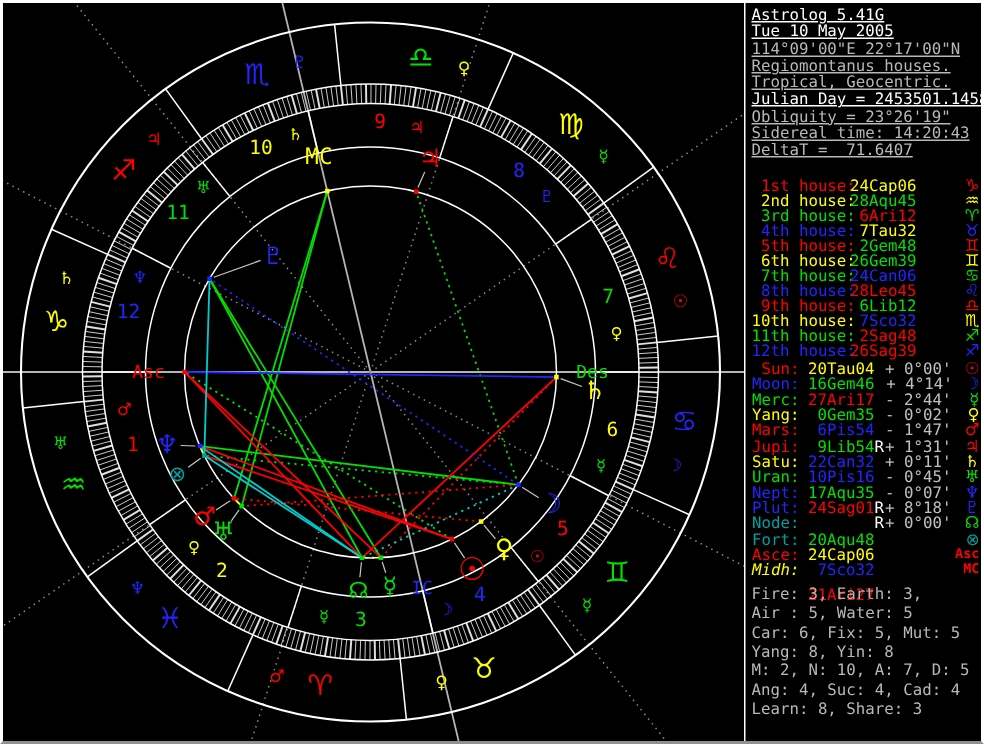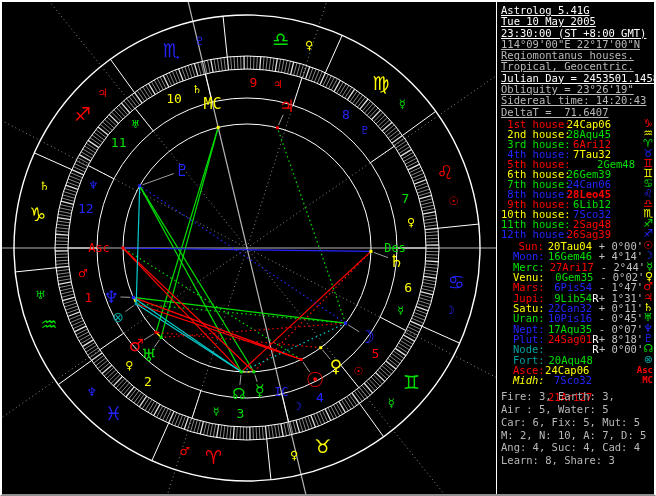--- a/index.html
+++ b/index.html
@@ -16,21 +16,21 @@
   #stats{top:388px;}
   .row{white-space:pre;font-size:10.5px;color:#b8b8b8;}
   #hdr .row{height:11.3px;line-height:11.3px;text-decoration:underline;}
   #hdr .bright{color:#ffffff;}
   #houses .row{height:10px;line-height:10px;display:flex;}
   #planets .row{height:10.35px;line-height:10.35px;display:flex;}
   #stats .row{height:12.85px;line-height:12.85px;}
   .hl{display:inline-block;width:64px;text-align:right;}
   .hv{display:inline-block;width:46px;text-align:right;}
   .hg{margin-left:auto;font-family:"DejaVu Sans",sans-serif;font-size:11px;text-align:right;}
-  .pn{display:inline-block;width:32px;text-align:right;margin-left:12px;}
+  .pn{display:inline-block;width:32px;text-align:right;}
   .pv{display:inline-block;width:50px;text-align:right;}
   .pr{display:inline-block;width:7px;color:#ffffff;}
   .pvel{display:inline-block;width:46px;}
   .pg{margin-left:auto;font-family:"DejaVu Sans",sans-serif;font-size:11px;text-align:right;}
   .pg.txt{font-family:"DejaVu Sans Mono",monospace;font-size:9px;font-weight:bold;}
 </style>
 </head>
 <body>
 
 <div id="window">
@@ -549,61 +549,61 @@
       <text x="116.20947756142047" y="314.7677346580338" fill="#00a0a0" font-size="14" text-anchor="middle" dominant-baseline="central" font-family="&quot;DejaVu Sans&quot;,sans-serif">⊗</text>
       <text x="97" y="245.99999999999997" fill="#ff0000" font-size="12" text-anchor="middle" dominant-baseline="central" font-family="&quot;DejaVu Sans Mono&quot;,monospace">Asc</text>
       <text x="393" y="246.00000000000009" fill="#00e000" font-size="12" text-anchor="middle" dominant-baseline="central" font-family="&quot;DejaVu Sans Mono&quot;,monospace">Des</text>
       <text x="210.61839473104698" y="102.0489485306554" fill="#ffff00" font-size="15" text-anchor="middle" dominant-baseline="central" font-family="&quot;DejaVu Sans Mono&quot;,monospace">MC</text>
       <text x="279.38160526895314" y="389.9510514693446" fill="#2424ff" font-size="12" text-anchor="middle" dominant-baseline="central" font-family="&quot;DejaVu Sans Mono&quot;,monospace">IC</text>
     </svg>
   <div id="panel">
     <div id="hdr" class="blk">
         <div class="row bright">Astrolog 5.41G</div>
         <div class="row bright">Tue 10 May 2005</div>
-        <div class="row bright">23:30:00 (ST +8:00 GMT)</div>
         <div class="row">114°09'00"E 22°17'00"N</div>
         <div class="row">Regiomontanus houses.</div>
         <div class="row">Tropical, Geocentric.</div>
         <div class="row bright">Julian Day = 2453501.1458</div>
         <div class="row">Obliquity = 23°26'19"</div>
         <div class="row">Sidereal time: 14:20:43</div>
         <div class="row">DeltaT =  71.6407</div>
       </div>
     <div id="houses" class="blk">
         <div class="row"><span class="hl" style="color: rgb(255, 0, 0);"> 1st house:</span><span class="hv" style="color: rgb(255, 255, 0);">24Cap06</span><span class="hg" style="color: rgb(255, 0, 0);">♑</span></div>
         <div class="row"><span class="hl" style="color: rgb(255, 255, 0);"> 2nd house:</span><span class="hv" style="color: rgb(0, 224, 0);">28Aqu45</span><span class="hg" style="color: rgb(255, 255, 0);">♒</span></div>
         <div class="row"><span class="hl" style="color: rgb(0, 224, 0);"> 3rd house:</span><span class="hv" style="color: rgb(255, 0, 0); text-align: right;"> 6Ari12</span><span class="hg" style="color: rgb(0, 224, 0);">♈</span></div>
         <div class="row"><span class="hl" style="color: rgb(36, 36, 255);"> 4th house:</span><span class="hv" style="color: rgb(255, 255, 0);"> 7Tau32</span><span class="hg" style="color: rgb(36, 36, 255);">♉</span></div>
-        <div class="row"><span class="hl" style="color: rgb(255, 0, 0);"> 5th house:</span><span class="hv" style="color: rgb(0, 224, 0); margin-left: 24px;"> 2Gem48</span><span class="hg" style="color: rgb(255, 0, 0);">♊</span></div>
+        <div class="row"><span class="hl" style="color: rgb(255, 0, 0);"> 5th house:</span><span class="hv" style="color: rgb(0, 224, 0);"> 2Gem48</span><span class="hg" style="color: rgb(255, 0, 0);">♊</span></div>
         <div class="row"><span class="hl" style="color: rgb(255, 255, 0);"> 6th house:</span><span class="hv" style="color: rgb(0, 224, 0);">26Gem39</span><span class="hg" style="color: rgb(255, 255, 0);">♊</span></div>
         <div class="row"><span class="hl" style="color: rgb(0, 224, 0);"> 7th house:</span><span class="hv" style="color: rgb(36, 36, 255);">24Can06</span><span class="hg" style="color: rgb(0, 224, 0);">♋</span></div>
-        <div class="row"><span class="hl" style="color: rgb(36, 36, 255);"> 8th house:</span><span class="hv" style="color: rgb(255, 0, 0); font-weight: bold;">28Leo45</span><span class="hg" style="color: rgb(36, 36, 255);">♌</span></div>
+        <div class="row"><span class="hl" style="color: rgb(36, 36, 255);"> 8th house:</span><span class="hv" style="color: rgb(255, 0, 0);">28Leo45</span><span class="hg" style="color: rgb(36, 36, 255);">♌</span></div>
         <div class="row"><span class="hl" style="color: rgb(255, 0, 0);"> 9th house:</span><span class="hv" style="color: rgb(0, 224, 0);"> 6Lib12</span><span class="hg" style="color: rgb(255, 0, 0);">♎</span></div>
         <div class="row"><span class="hl" style="color: rgb(255, 255, 0);">10th house:</span><span class="hv" style="color: rgb(36, 36, 255);"> 7Sco32</span><span class="hg" style="color: rgb(255, 255, 0);">♏</span></div>
         <div class="row"><span class="hl" style="color: rgb(0, 224, 0);">11th house:</span><span class="hv" style="color: rgb(255, 0, 0);"> 2Sag48</span><span class="hg" style="color: rgb(0, 224, 0);">♐</span></div>
         <div class="row"><span class="hl" style="color: rgb(36, 36, 255);">12th house:</span><span class="hv" style="color: rgb(255, 0, 0);">26Sag39</span><span class="hg" style="color: rgb(36, 36, 255);">♐</span></div>
       </div>
     <div id="planets" class="blk">
         <div class="row"><span class="pn" style="color: rgb(255, 0, 0);">Sun:</span><span class="pv" style="color: rgb(255, 255, 0);">20Tau04</span><span class="pr" style="color: rgb(255, 255, 255);"></span><span class="pvel" style="color: rgb(192, 192, 192);">+ 0°00'</span><span class="pg" style="color: rgb(255, 0, 0);">☉</span></div>
         <div class="row"><span class="pn" style="color: rgb(36, 36, 255);">Moon:</span><span class="pv" style="color: rgb(0, 224, 0);">16Gem46</span><span class="pr" style="color: rgb(255, 255, 255);"></span><span class="pvel" style="color: rgb(192, 192, 192); text-align: center;">+ 4°14'</span><span class="pg" style="color: rgb(36, 36, 255);">☽</span></div>
         <div class="row"><span class="pn" style="color: rgb(0, 224, 0);">Merc:</span><span class="pv" style="color: rgb(255, 0, 0);">27Ari17</span><span class="pr" style="color: rgb(255, 255, 255);"></span><span class="pvel" style="color: rgb(192, 192, 192);">- 2°44'</span><span class="pg" style="color: rgb(0, 224, 0);">☿</span></div>
-        <div class="row"><span class="pn" style="color: rgb(255, 255, 0);">Venu:</span><span class="pv" style="color: rgb(0, 224, 0);"> 0Gem35</span><span class="pr" style="color: rgb(255, 255, 255);"></span><span class="pvel" style="color: rgb(192, 192, 192);">- 0°02'</span><span class="pg" style="color: rgb(255, 255, 0);">♀</span></div>
+        <div class="row"><span class="pn" style="color: rgb(255, 255, 0);">Yang:</span><span class="pv" style="color: rgb(0, 224, 0);"> 0Gem35</span><span class="pr" style="color: rgb(255, 255, 255);"></span><span class="pvel" style="color: rgb(192, 192, 192);">- 0°02'</span><span class="pg" style="color: rgb(255, 255, 0);">♀</span></div>
         <div class="row"><span class="pn" style="color: rgb(255, 0, 0);">Mars:</span><span class="pv" style="color: rgb(36, 36, 255);"> 6Pis54</span><span class="pr" style="color: rgb(255, 255, 255);"></span><span class="pvel" style="color: rgb(192, 192, 192);">- 1°47'</span><span class="pg" style="color: rgb(255, 0, 0);">♂</span></div>
         <div class="row"><span class="pn" style="color: rgb(255, 0, 0);">Jupi:</span><span class="pv" style="color: rgb(0, 224, 0);"> 9Lib54</span><span class="pr" style="color: rgb(255, 255, 255);">R</span><span class="pvel" style="color: rgb(192, 192, 192);">+ 1°31'</span><span class="pg" style="color: rgb(255, 0, 0);">♃</span></div>
         <div class="row"><span class="pn" style="color: rgb(255, 255, 0);">Satu:</span><span class="pv" style="color: rgb(36, 36, 255);">22Can32</span><span class="pr" style="color: rgb(255, 255, 255);"></span><span class="pvel" style="color: rgb(192, 192, 192);">+ 0°11'</span><span class="pg" style="color: rgb(255, 255, 0);">♄</span></div>
         <div class="row"><span class="pn" style="color: rgb(0, 224, 0);">Uran:</span><span class="pv" style="color: rgb(36, 36, 255);">10Pis16</span><span class="pr" style="color: rgb(255, 255, 255);"></span><span class="pvel" style="color: rgb(192, 192, 192);">- 0°45'</span><span class="pg" style="color: rgb(0, 224, 0);">♅</span></div>
         <div class="row"><span class="pn" style="color: rgb(36, 36, 255);">Nept:</span><span class="pv" style="color: rgb(0, 224, 0);">17Aqu35</span><span class="pr" style="color: rgb(255, 255, 255);"></span><span class="pvel" style="color: rgb(192, 192, 192);">- 0°07'</span><span class="pg" style="color: rgb(36, 36, 255);">♆</span></div>
         <div class="row"><span class="pn" style="color: rgb(36, 36, 255);">Plut:</span><span class="pv" style="color: rgb(255, 0, 0);">24Sag01</span><span class="pr" style="color: rgb(255, 255, 255);">R</span><span class="pvel" style="color: rgb(192, 192, 192);">+ 8°18'</span><span class="pg" style="color: rgb(36, 36, 255);">♇</span></div>
         <div class="row"><span class="pn" style="color: rgb(0, 160, 160);">Node:</span><span class="pv" style="color: rgb(255, 0, 0); margin-top: 48px;">21Ari27</span><span class="pr" style="color: rgb(255, 255, 255);">R</span><span class="pvel" style="color: rgb(192, 192, 192);">+ 0°00'</span><span class="pg" style="color: rgb(0, 224, 0);">☊</span></div>
         <div class="row"><span class="pn" style="color: rgb(0, 160, 160);">Fort:</span><span class="pv" style="color: rgb(0, 224, 0);">20Aqu48</span><span class="pr" style="color: rgb(255, 255, 255);"></span><span class="pvel" style="color: rgb(192, 192, 192);"></span><span class="pg" style="color: rgb(0, 160, 160);">⊗</span></div>
         <div class="row"><span class="pn" style="color: rgb(255, 0, 0);">Asce:</span><span class="pv" style="color: rgb(255, 255, 0);">24Cap06</span><span class="pr" style="color: rgb(255, 255, 255);"></span><span class="pvel" style="color: rgb(192, 192, 192);"></span><span class="pg txt" style="color: rgb(255, 0, 0);">Asc</span></div>
         <div class="row"><span class="pn" style="color: rgb(255, 255, 0); font-style: italic;">Midh:</span><span class="pv" style="color: rgb(36, 36, 255);"> 7Sco32</span><span class="pr" style="color: rgb(255, 255, 255);"></span><span class="pvel" style="color: rgb(192, 192, 192);"></span><span class="pg txt" style="color: rgb(255, 0, 0);">MC</span></div>
       </div>
     <div id="stats" class="blk">
         <div class="row">Fire: 3, Earth: 3,</div>
         <div class="row">Air : 5, Water: 5</div>
         <div class="row">Car: 6, Fix: 5, Mut: 5</div>
+        <div class="row">Yang: 8, Yin: 8</div>
         <div class="row">M: 2, N: 10, A: 7, D: 5</div>
         <div class="row">Ang: 4, Suc: 4, Cad: 4</div>
         <div class="row">Learn: 8, Share: 3</div>
       </div>
   </div>
 </div>
 
 </body></html>

